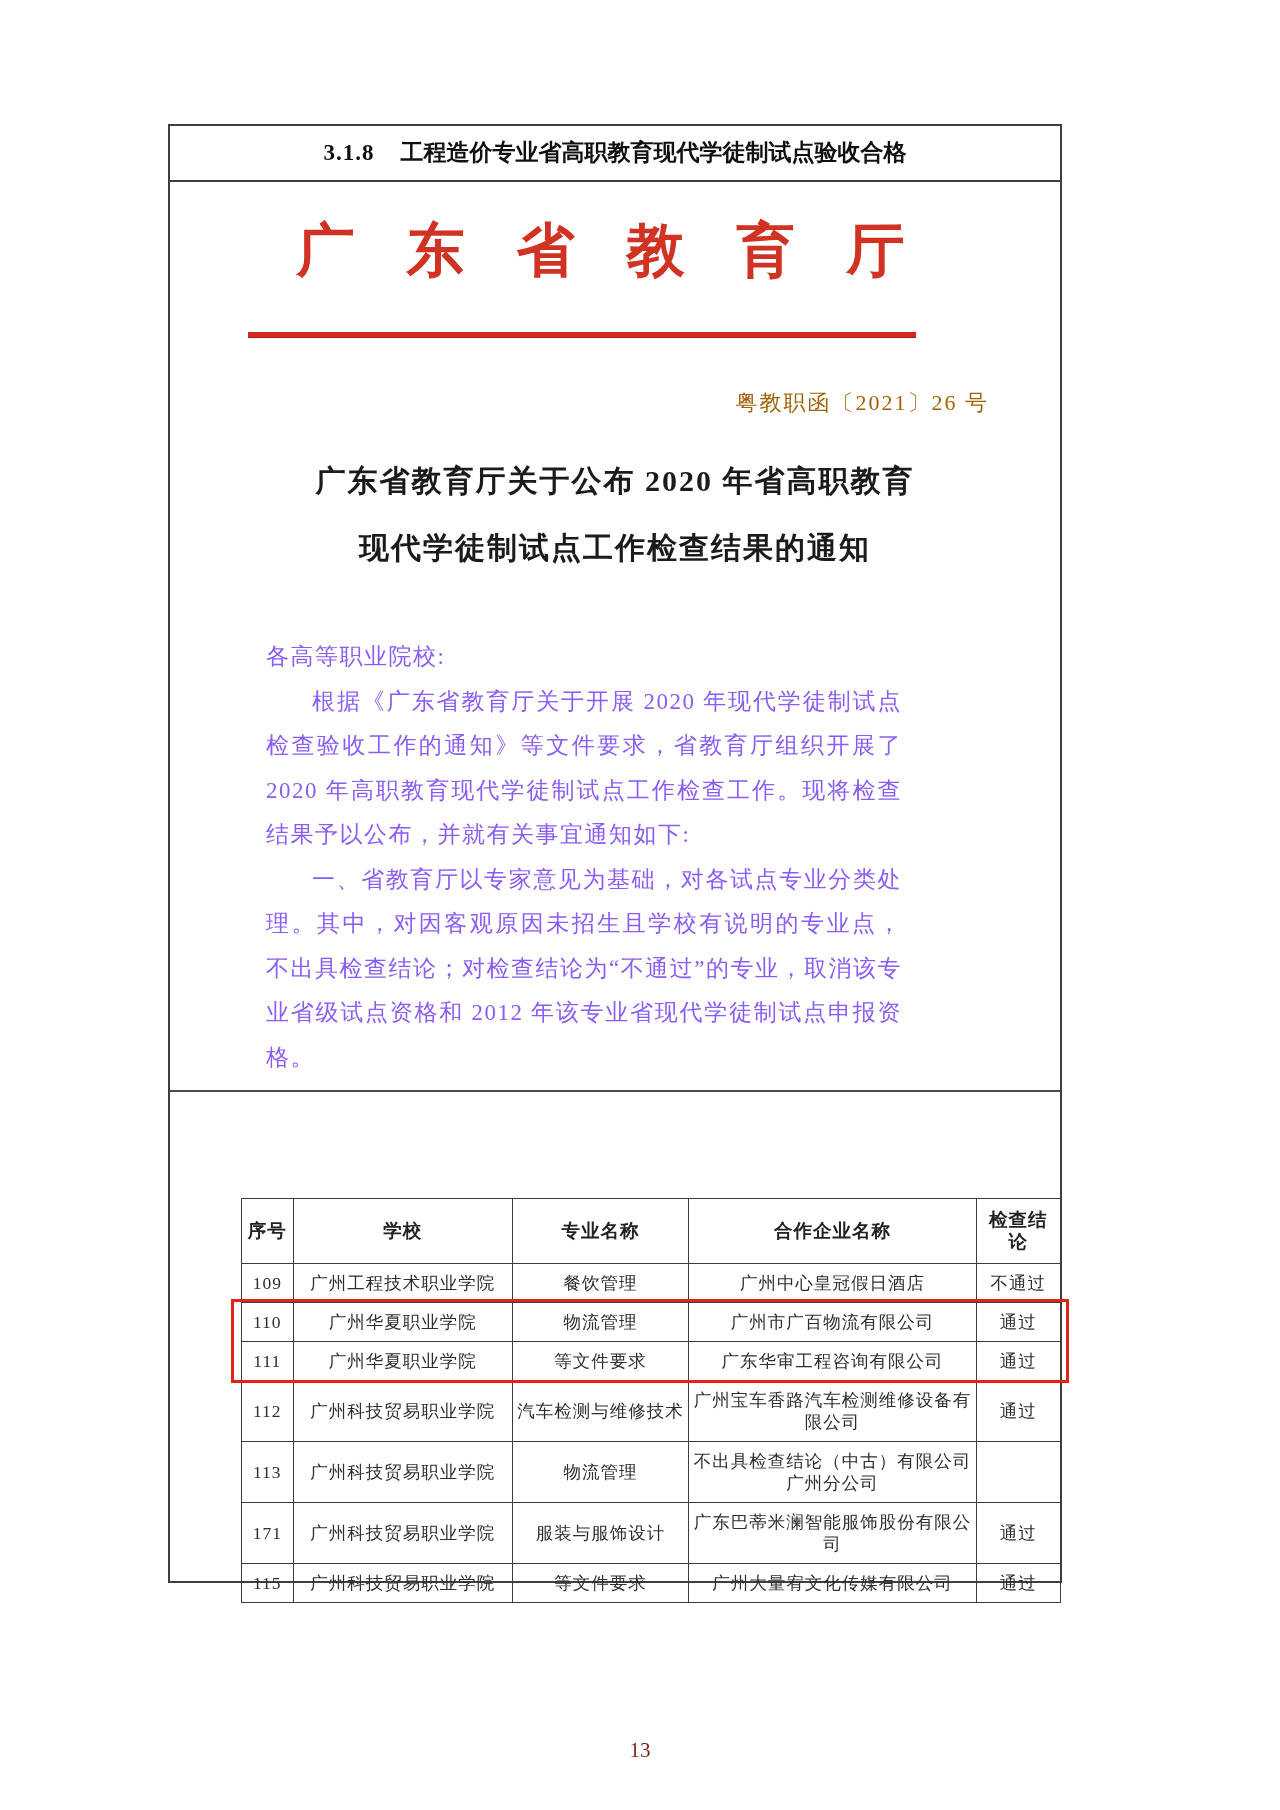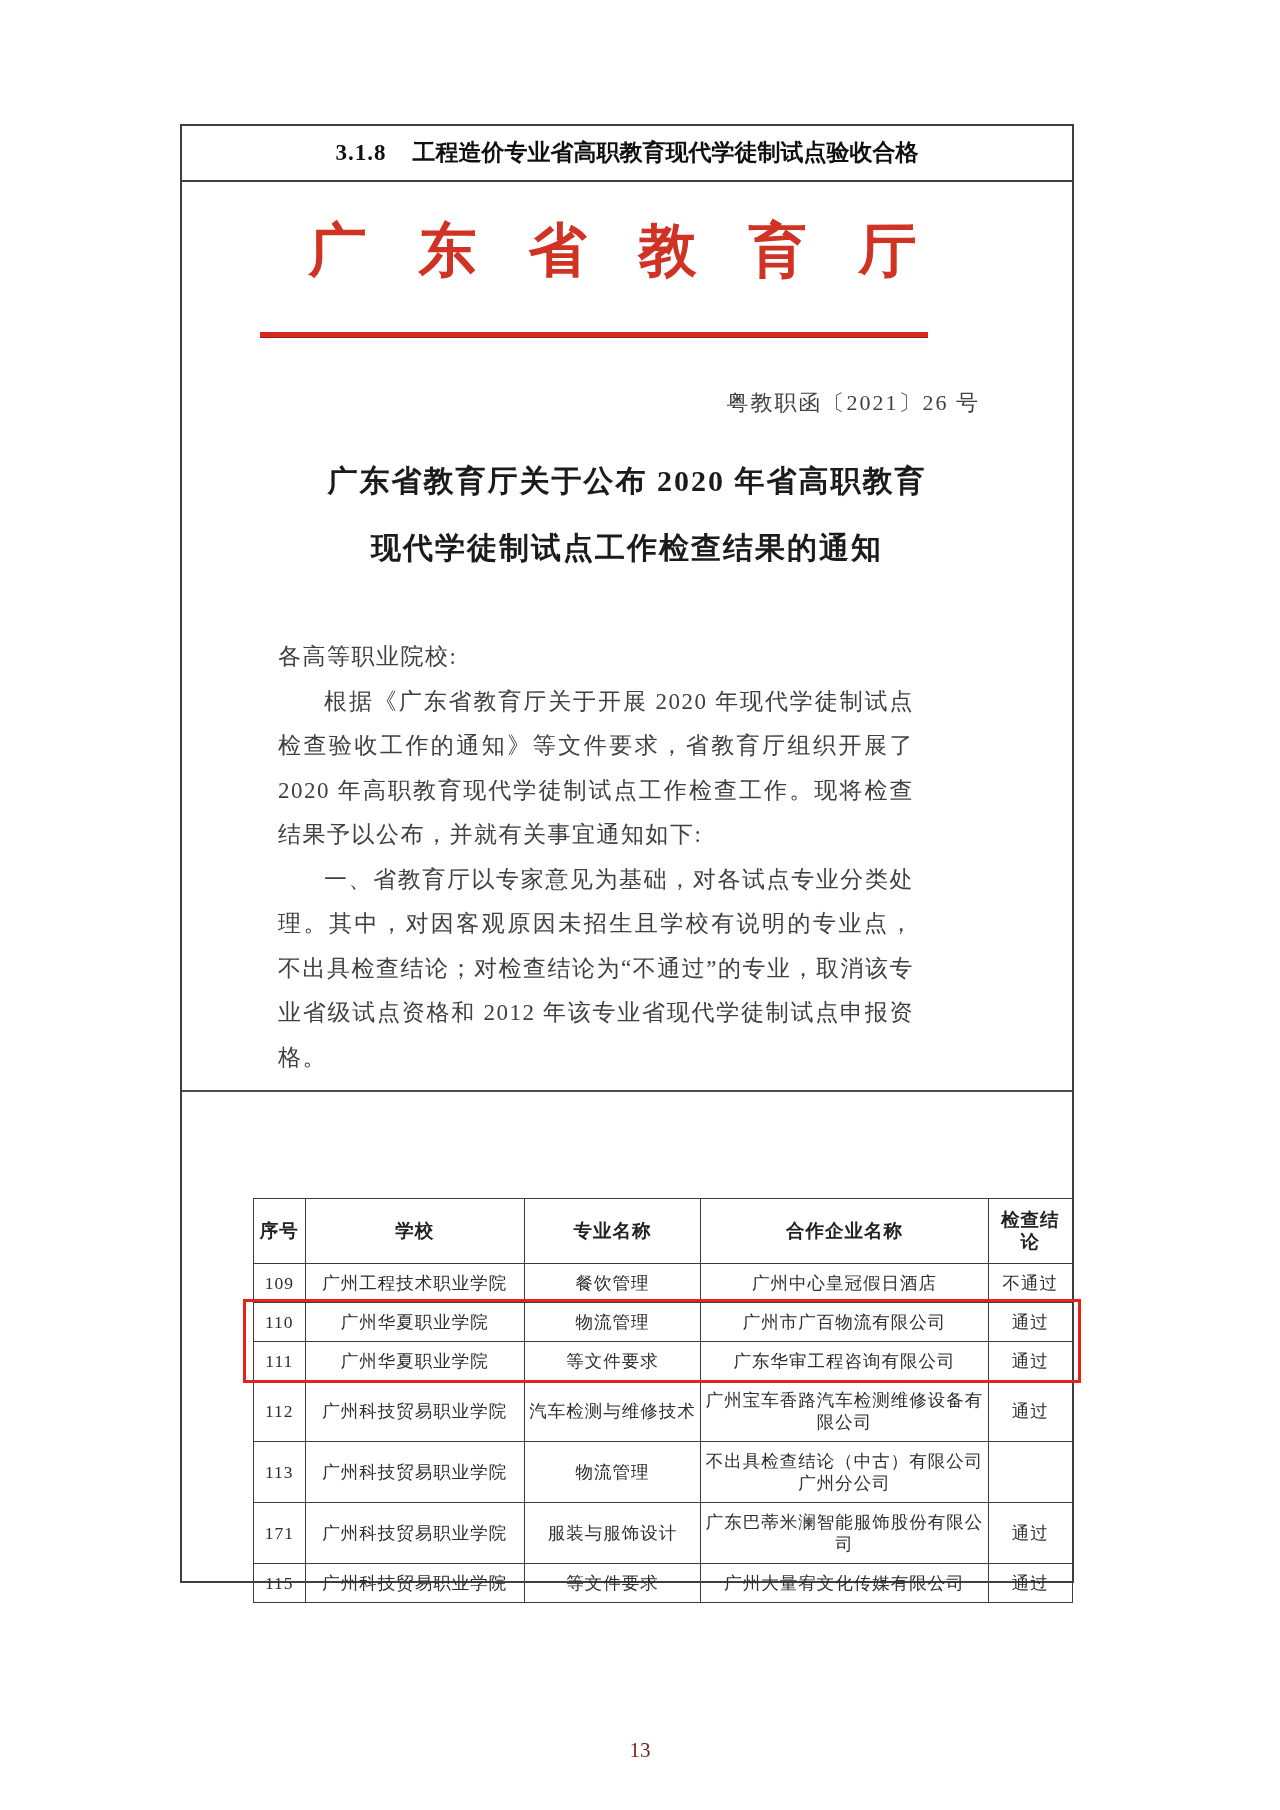--- a/index.html
+++ b/index.html
@@ -1,51 +1,51 @@
 <!DOCTYPE html>
 <html><head>
 <meta charset="utf-8">
 <style>
   html,body{margin:0;padding:0;}
   body{
     width:1280px;height:1810px;background:#ffffff;position:relative;
     font-family:"Liberation Serif","DejaVu Serif",serif;color:#1f1f1f;
   }
   .doc-box{
-    position:absolute;left:180px;top:124px;width:894px;height:1459px;
+    position:absolute;left:168px;top:124px;width:894px;height:1459px;
     border:2px solid #3f3f3f;box-sizing:border-box;background:#fff;
   }
   .section-header{
     height:54px;line-height:54px;border-bottom:2px solid #3f3f3f;
     text-align:center;font-weight:bold;font-size:23px;color:#101010;
     white-space:nowrap;
   }
   .section-header .num{margin-right:26px;letter-spacing:1px;}
   .agency{
     position:absolute;top:86px;left:0;width:100%;text-align:center;
     font-size:58px;font-weight:bold;color:#d03224;
     letter-spacing:52px;padding-left:23px;box-sizing:border-box;white-space:nowrap;
   }
   .red-rule{
     position:absolute;top:206px;left:78px;width:668px;height:5px;
     background:#d5281f;border-bottom:1px solid #a81a12;
   }
   .doc-number{
     position:absolute;top:262px;left:0;width:100%;box-sizing:border-box;
-    text-align:right;padding-right:92px;font-size:22px;color:#404040;
+    text-align:right;padding-right:71px;font-size:22px;color:#a16207;
     letter-spacing:2px;
   }
   .notice-title{
     position:absolute;top:321px;left:0;width:100%;text-align:center;
     font-size:30px;font-weight:bold;color:#1b1b1b;line-height:67px;
     letter-spacing:2px;
   }
   .body-text{
     position:absolute;top:509px;left:96px;width:636px;
-    font-size:23px;line-height:44.5px;text-align:justify;color:#404040;
+    font-size:23px;line-height:44.5px;text-align:justify;color:#8b5cf6;
     letter-spacing:1.5px;
   }
   .body-text p{margin:0;}
   .body-text p.indent{text-indent:2em;}
   .scan-split{
     position:absolute;top:964px;left:0;width:100%;height:2px;background:#4c4c4c;
   }
   .table-wrap{
     position:absolute;top:1072px;left:71px;width:820px;
   }

